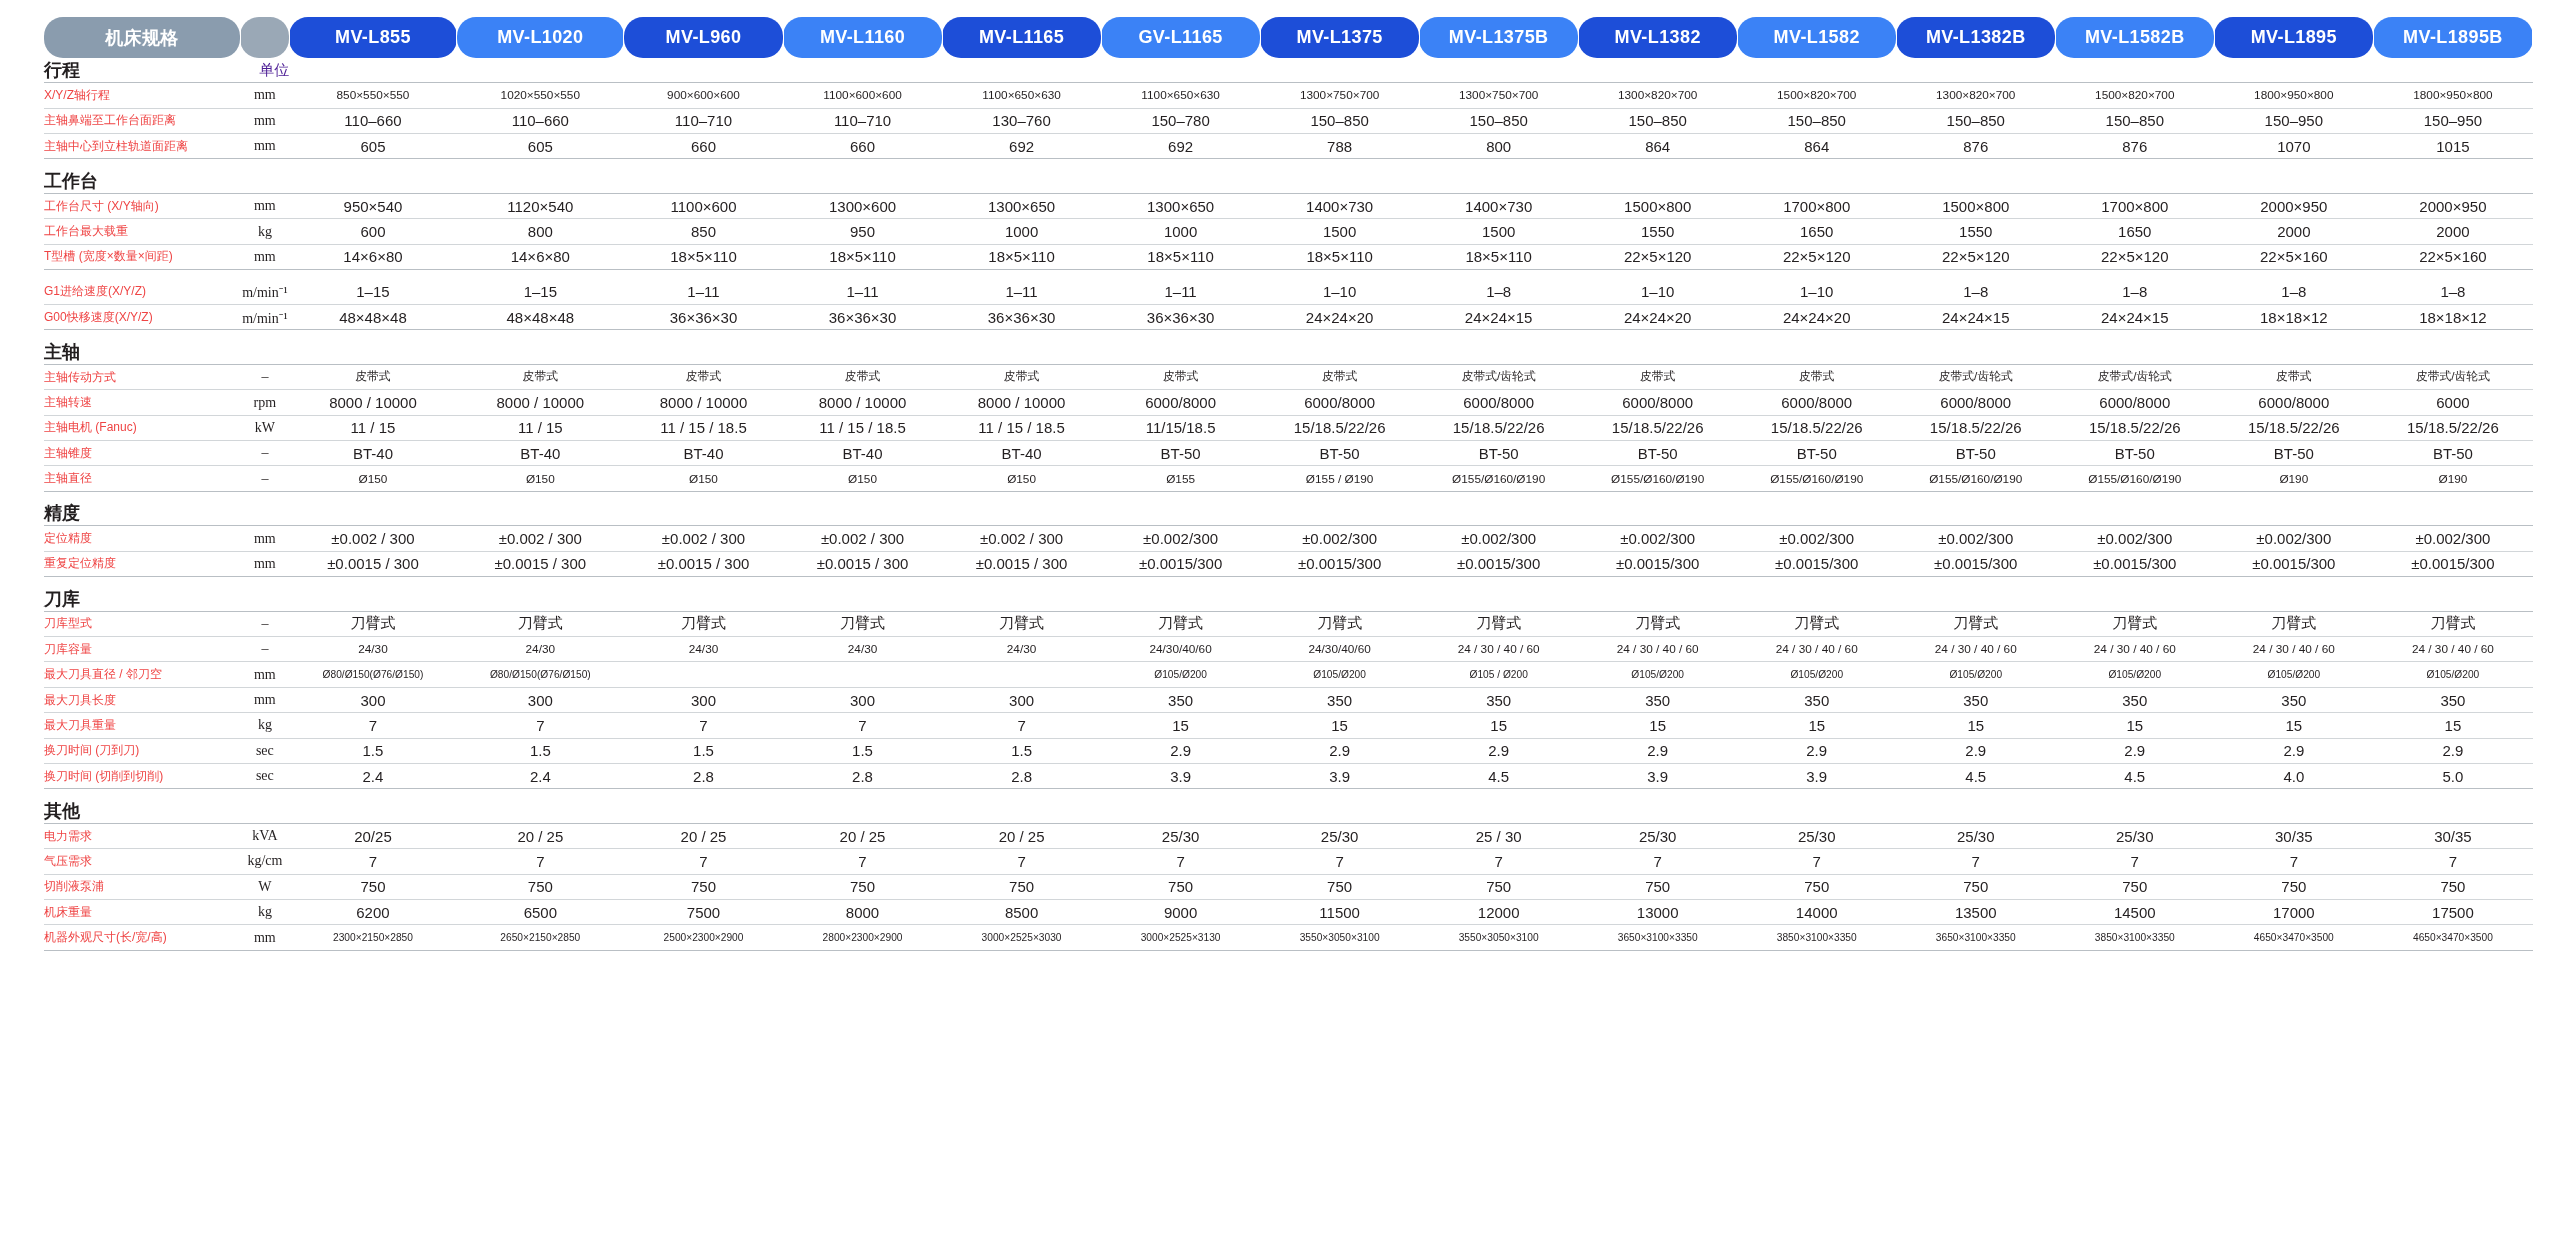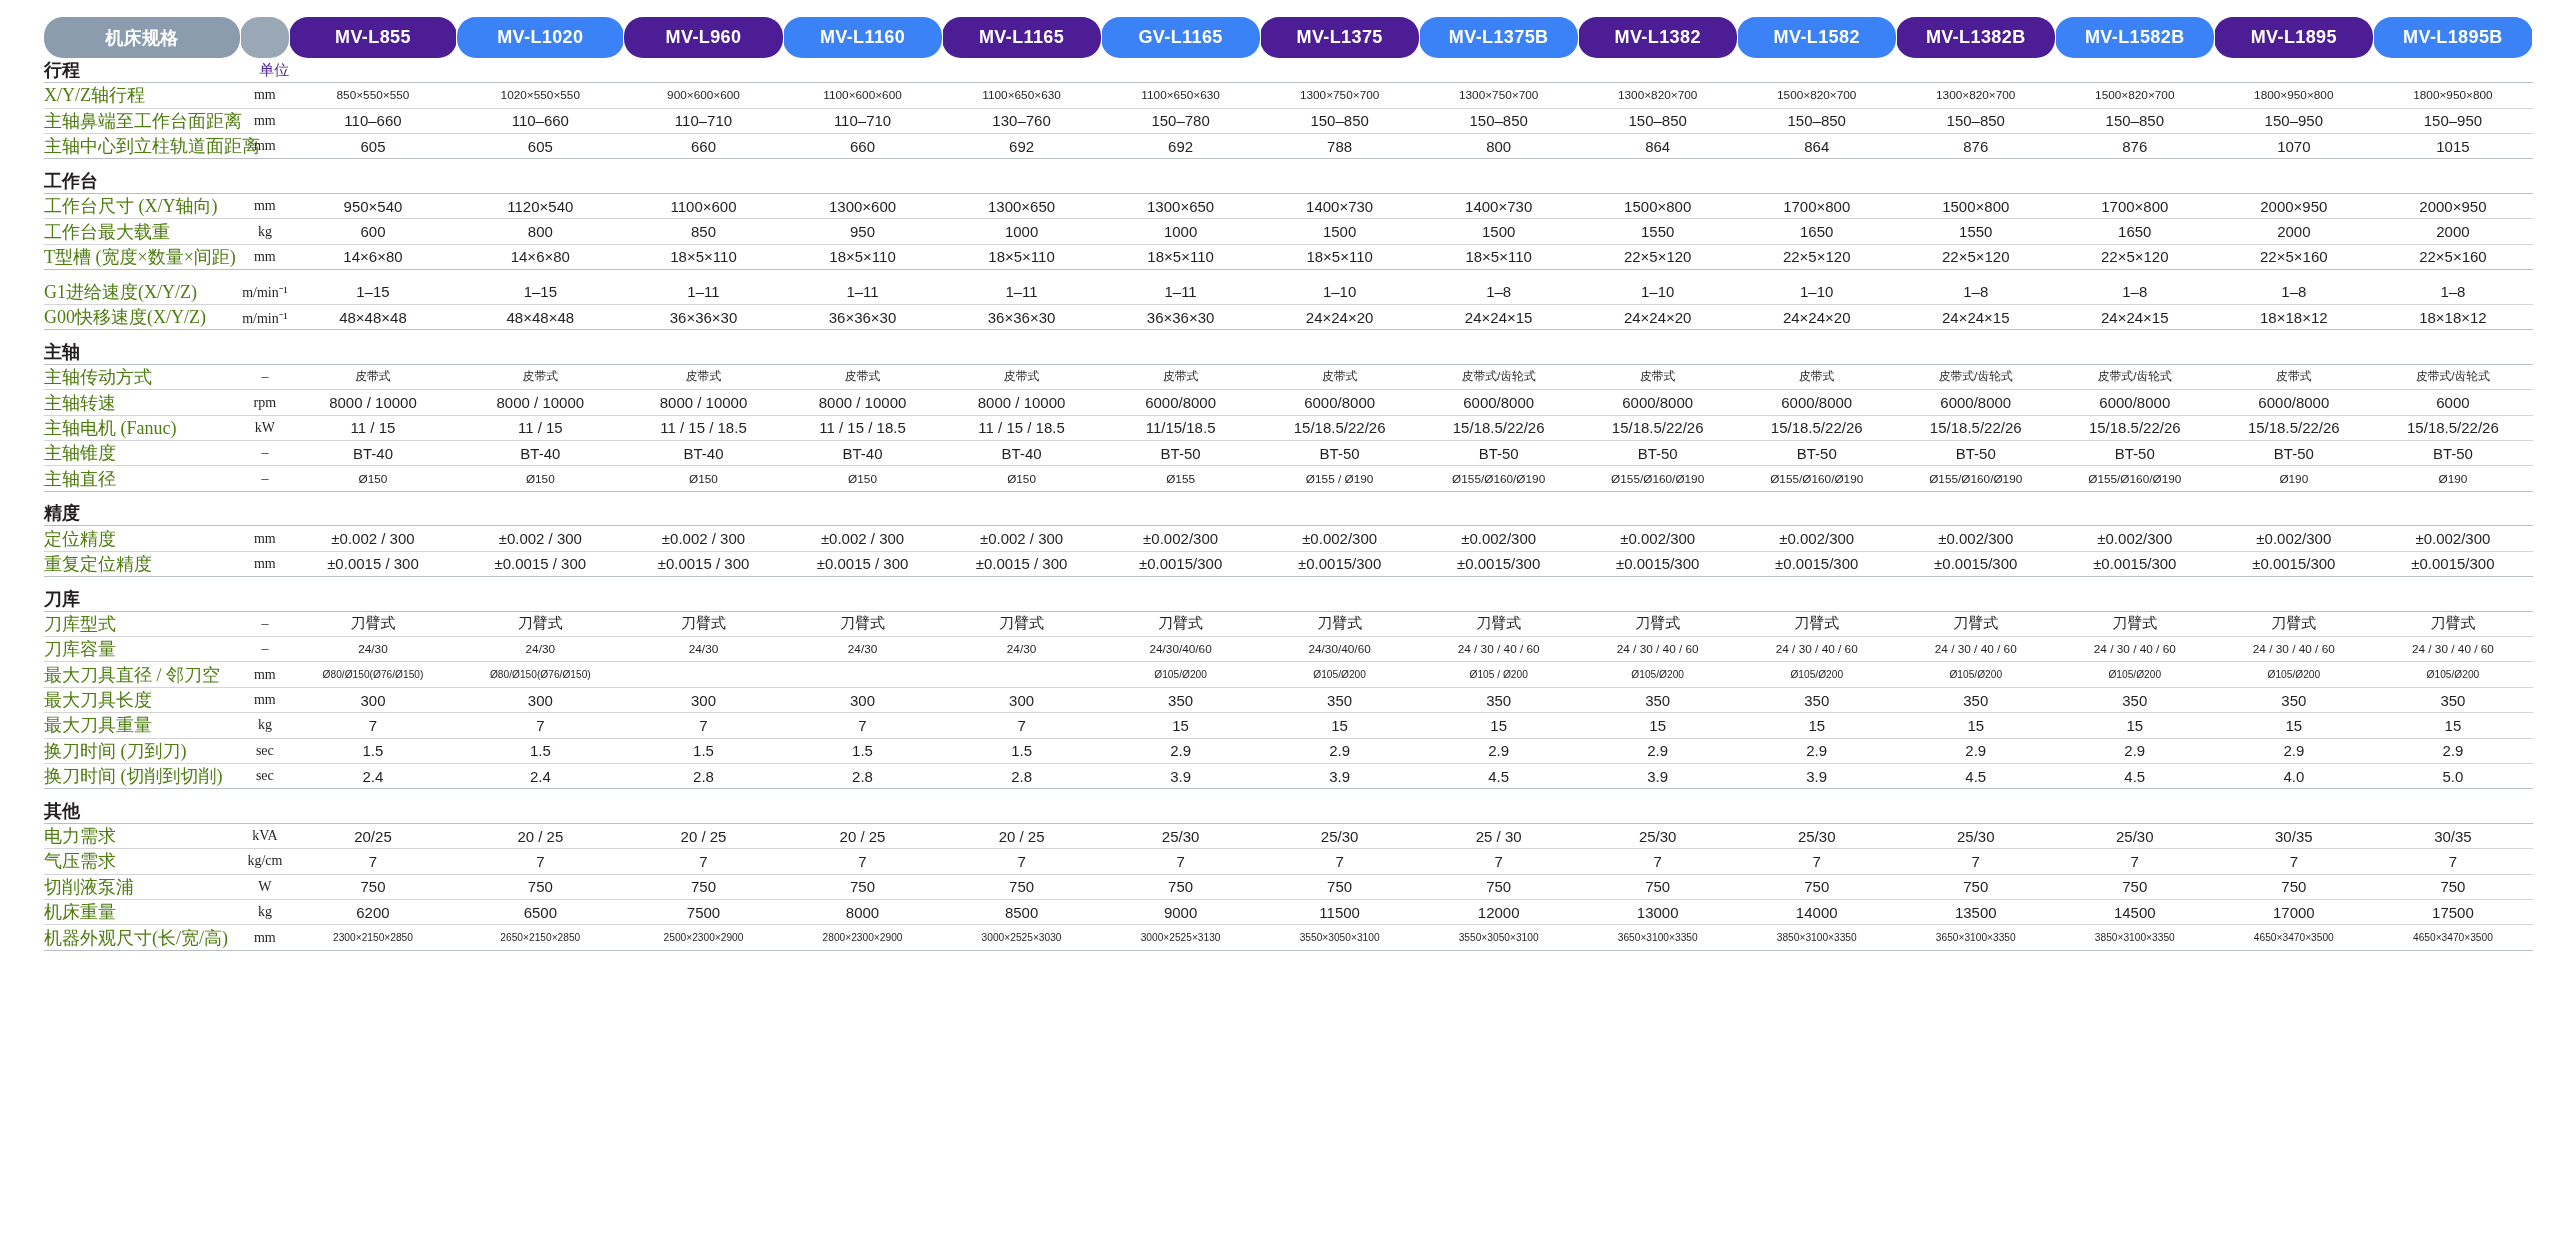--- a/index.html
+++ b/index.html
@@ -47,21 +47,21 @@
   th.h-title {
     background: #8a9cae;
     text-align: left;
     padding-left: 14px;
     font-size: 19.7px;
   }
   th.h-unit {
     background: #9aa8b6;
   }
   th.h-model {
-    background: #4c1d95;
+    background: #1d4ed8;
     font-size: 17.3px;
   }
   th.h-model.alt {
     background: #3b82f6;
   }
   
   tr.section-row td {
     height: 22px;
     border-bottom: 0.8px solid #b9bfc4;
   }
@@ -77,24 +77,23 @@
     text-align: right;
     color: #4c1d95;
   }
   
   tr.data-row td {
     height: 24.4px;
     border-bottom: 0.8px solid #d2d6d9;
   }
   td.row-label {
     padding-left: 11px;
-    font-size: 18px;
+    font-size: 12px;
     white-space: nowrap;
-    color: #4d7c0f;
-    font-family: Liberation Serif, serif;
+    color: #ef4444;
   }
   td.row-unit {
     text-align: center;
     font-size: 14px;
     color: #231f20;
     font-family: Liberation Serif, serif;
   }
   td.cell {
     text-align: center;
     font-size: 15px;

